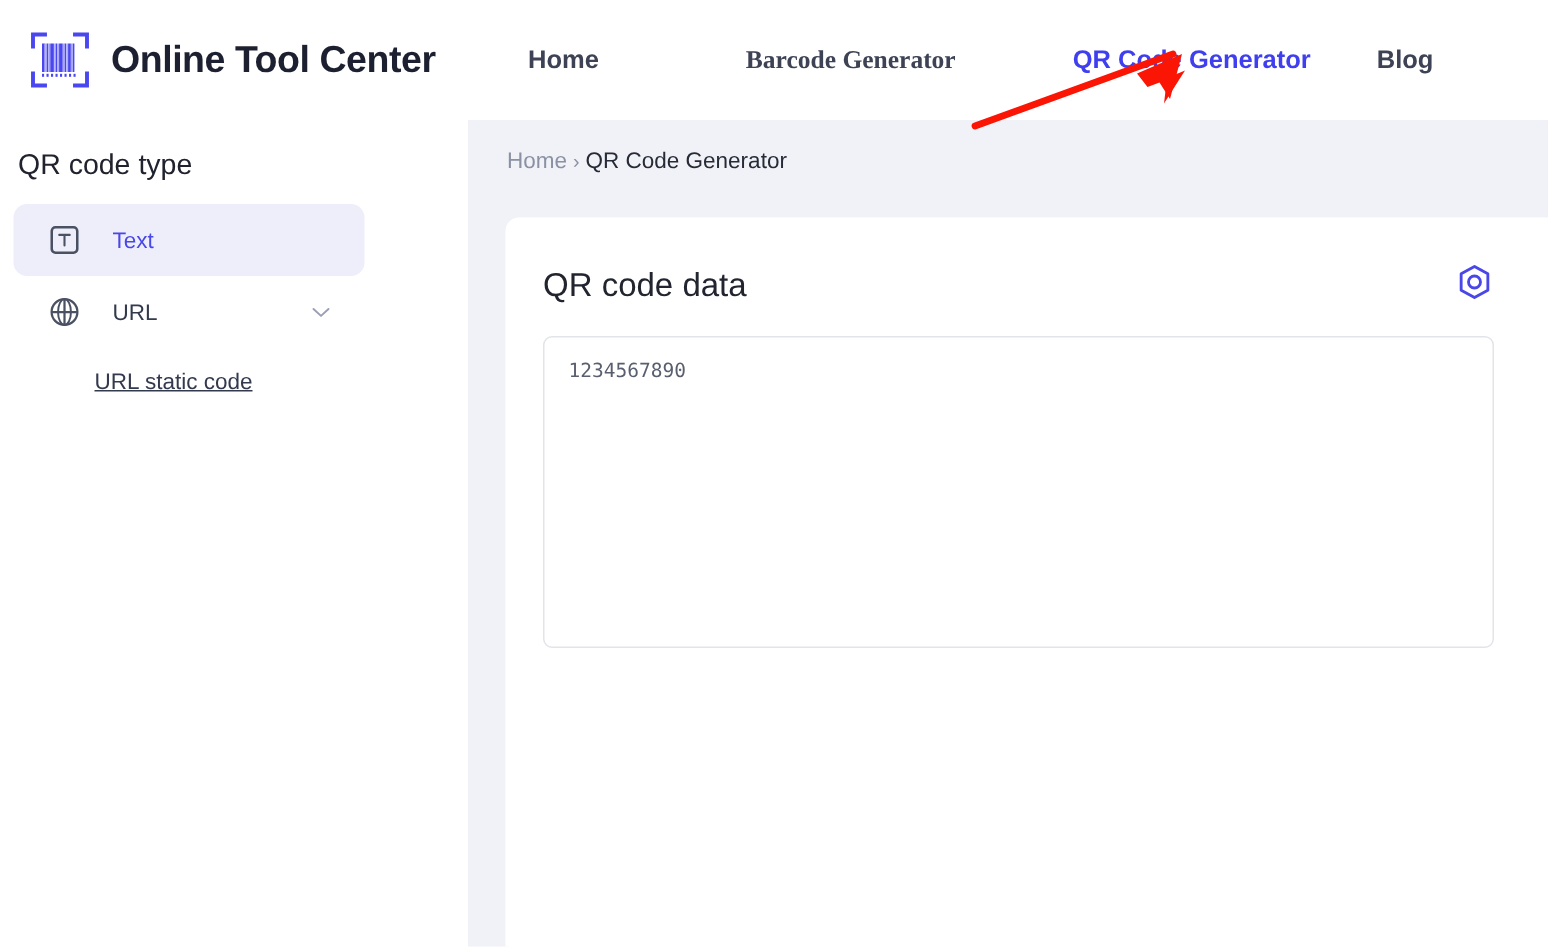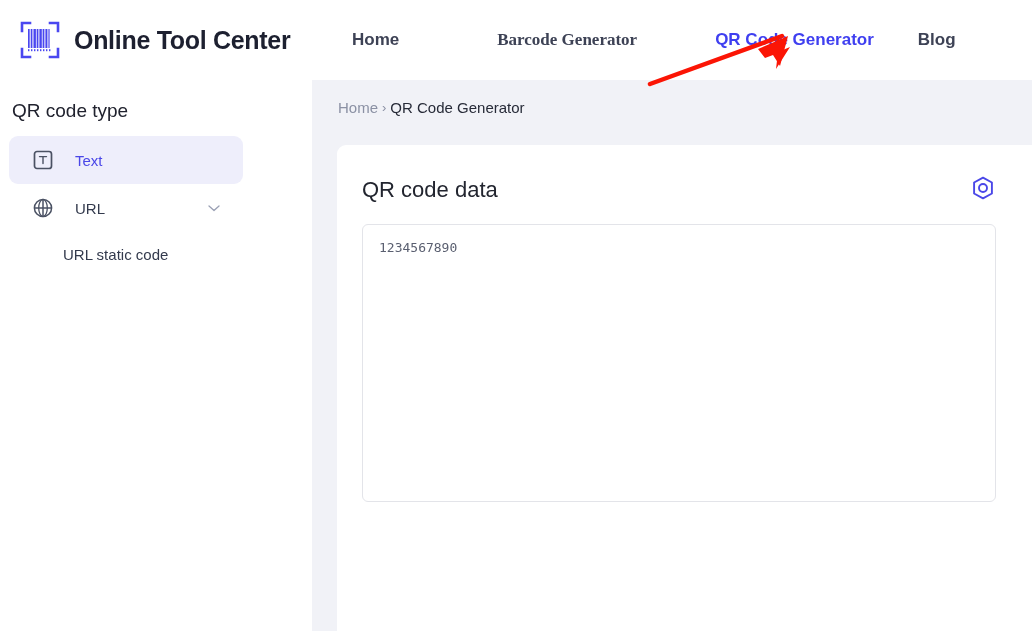--- a/index.html
+++ b/index.html
@@ -122,20 +122,21 @@
   .sidebar-sub {
     display: flex;
     align-items: center;
     height: 44px;
     padding-left: 54px;
     cursor: pointer;
   }
   .sidebar-sub-label {
     font-size: 15px;
     color: #333a4d;
+    text-decoration: underline;
   }
 
   
   .content {
     position: absolute;
     left: 312px; top: 80px;
     width: 720px;
     height: 551px;
     background: #f1f2f7;
   }
@@ -177,21 +178,21 @@
   .settings-icon {
     width: 28px;
     height: 28px;
     color: #4a47e8;
     cursor: pointer;
   }
   .qr-textarea {
     display: block;
     margin: 21px 0 0 25px;
     width: 634px;
-    height: 278px;
+    height: 208px;
     border: 1px solid #e3e4e9;
     border-radius: 6px;
     resize: none;
     outline: none;
     padding: 14px 16px;
     font-family: "DejaVu Sans Mono", monospace;
     font-size: 13px;
     color: #5a5f70;
     background: #ffffff;
     line-height: 1.4;

